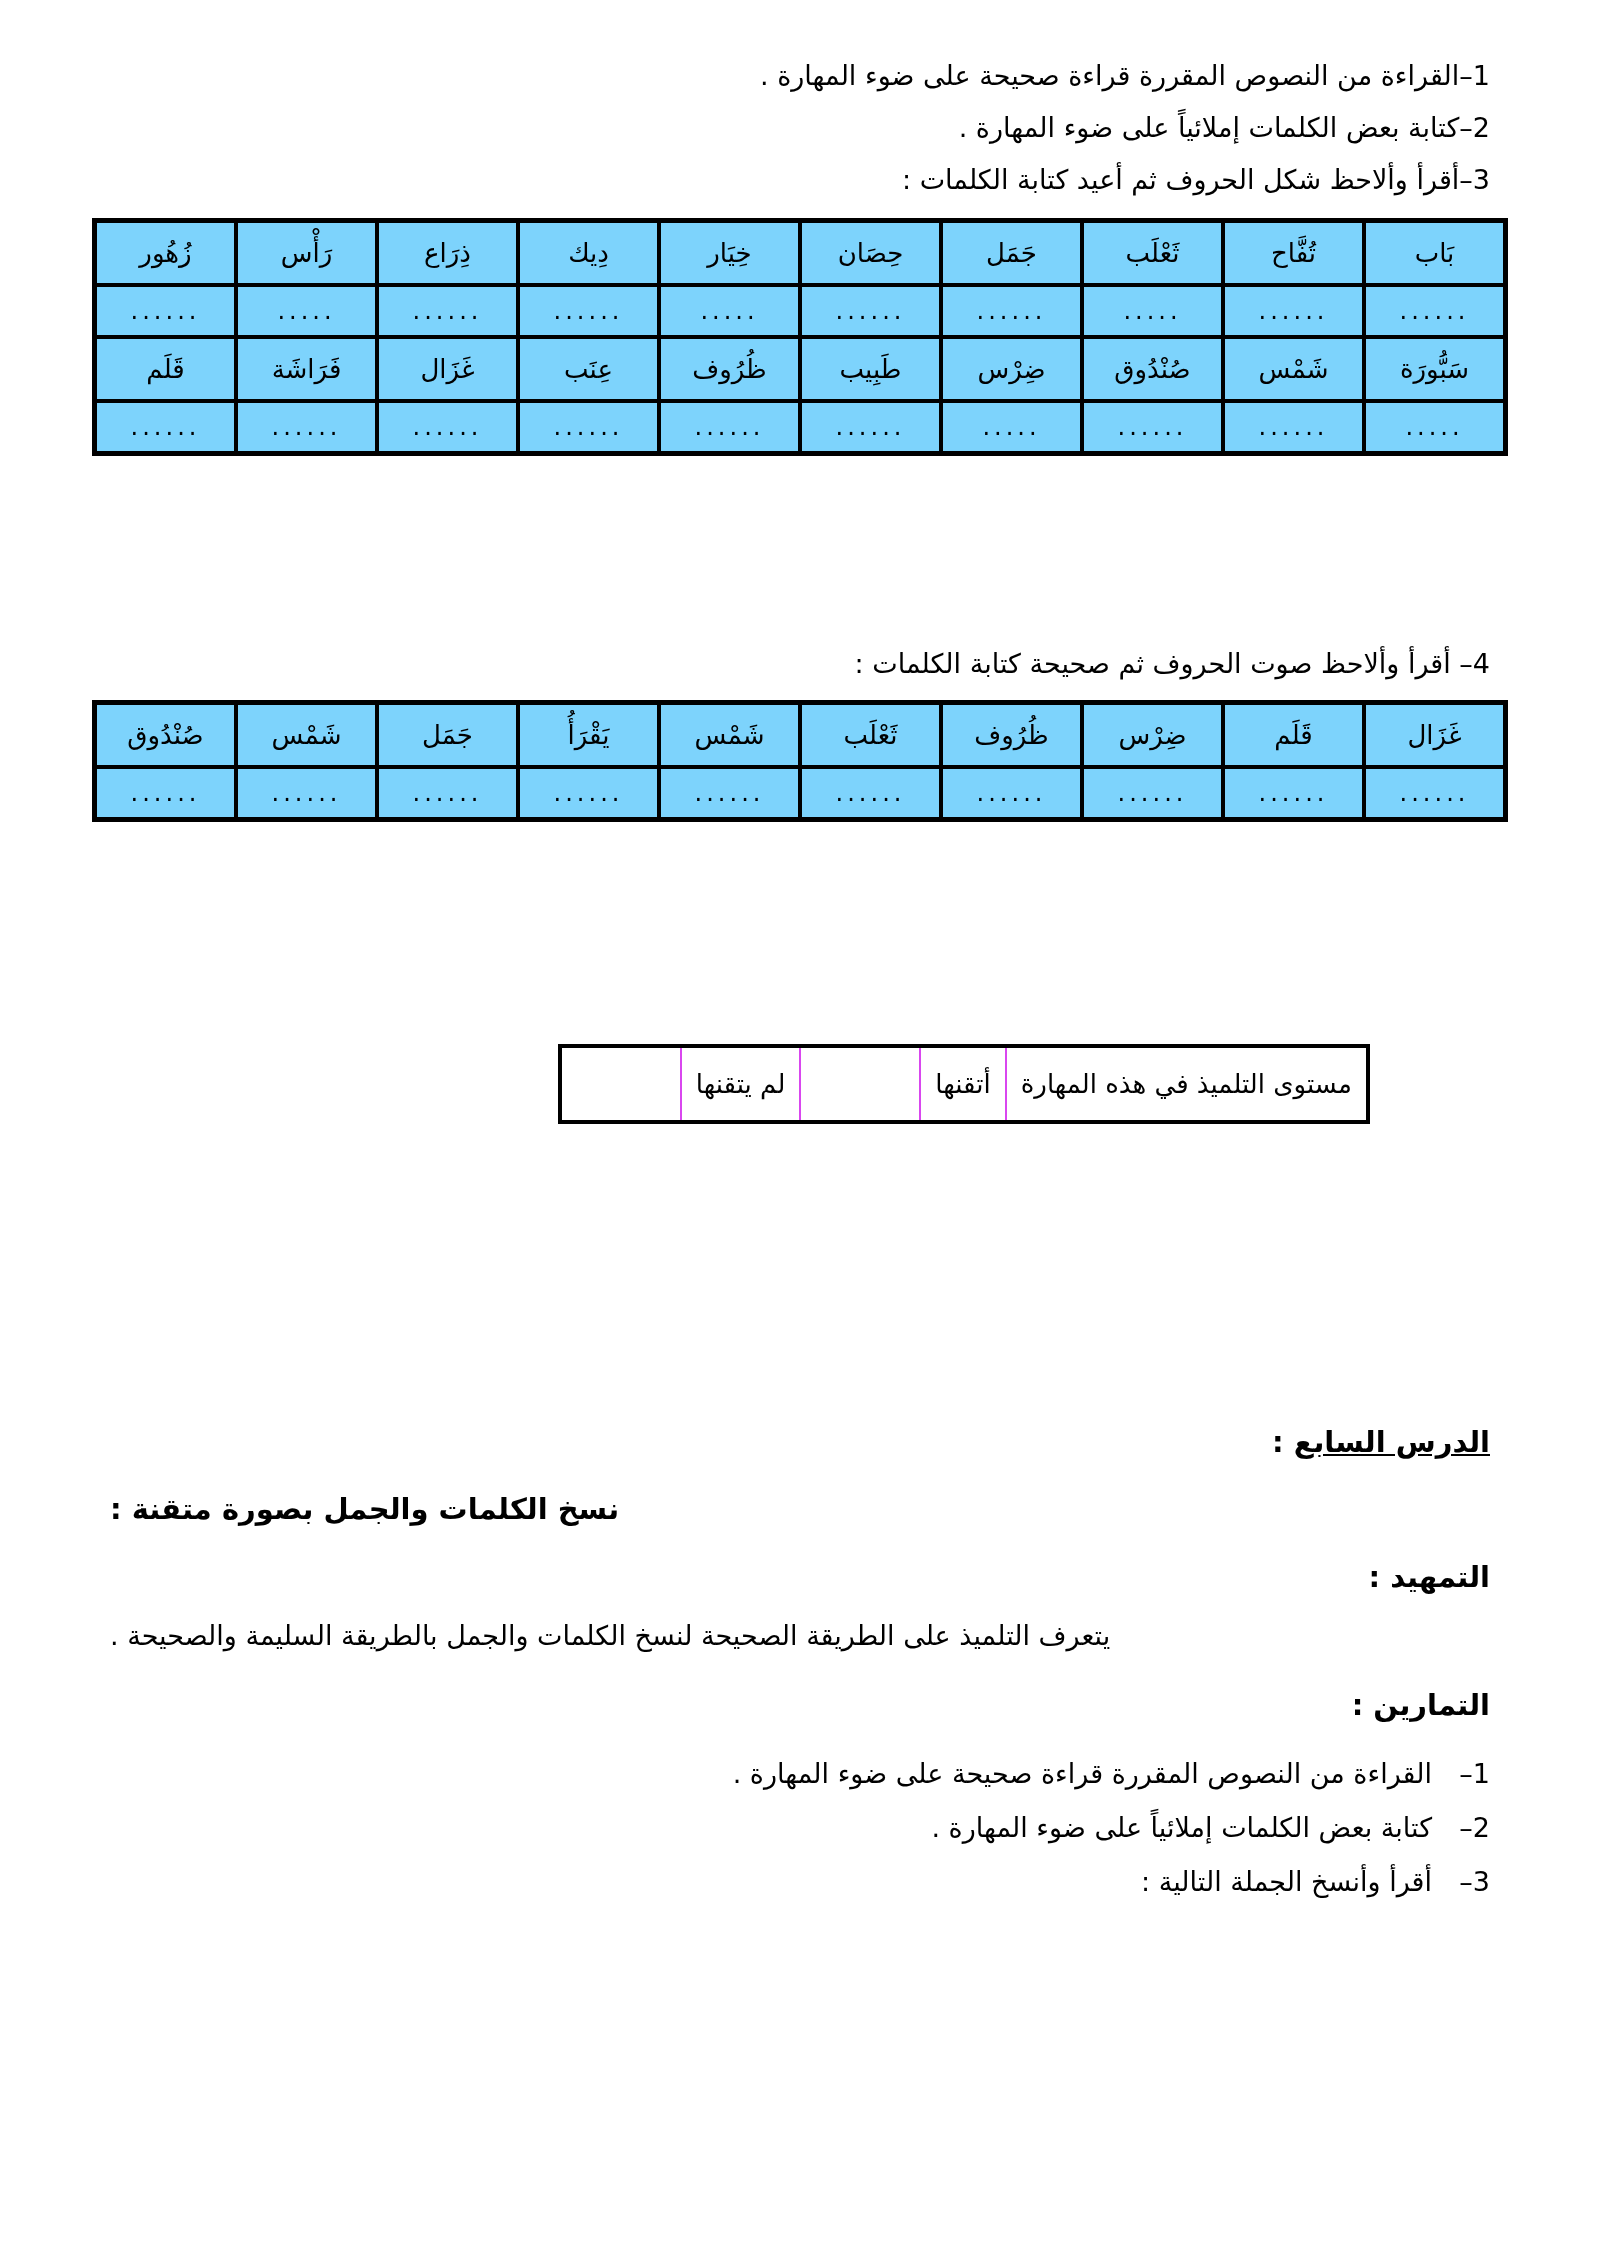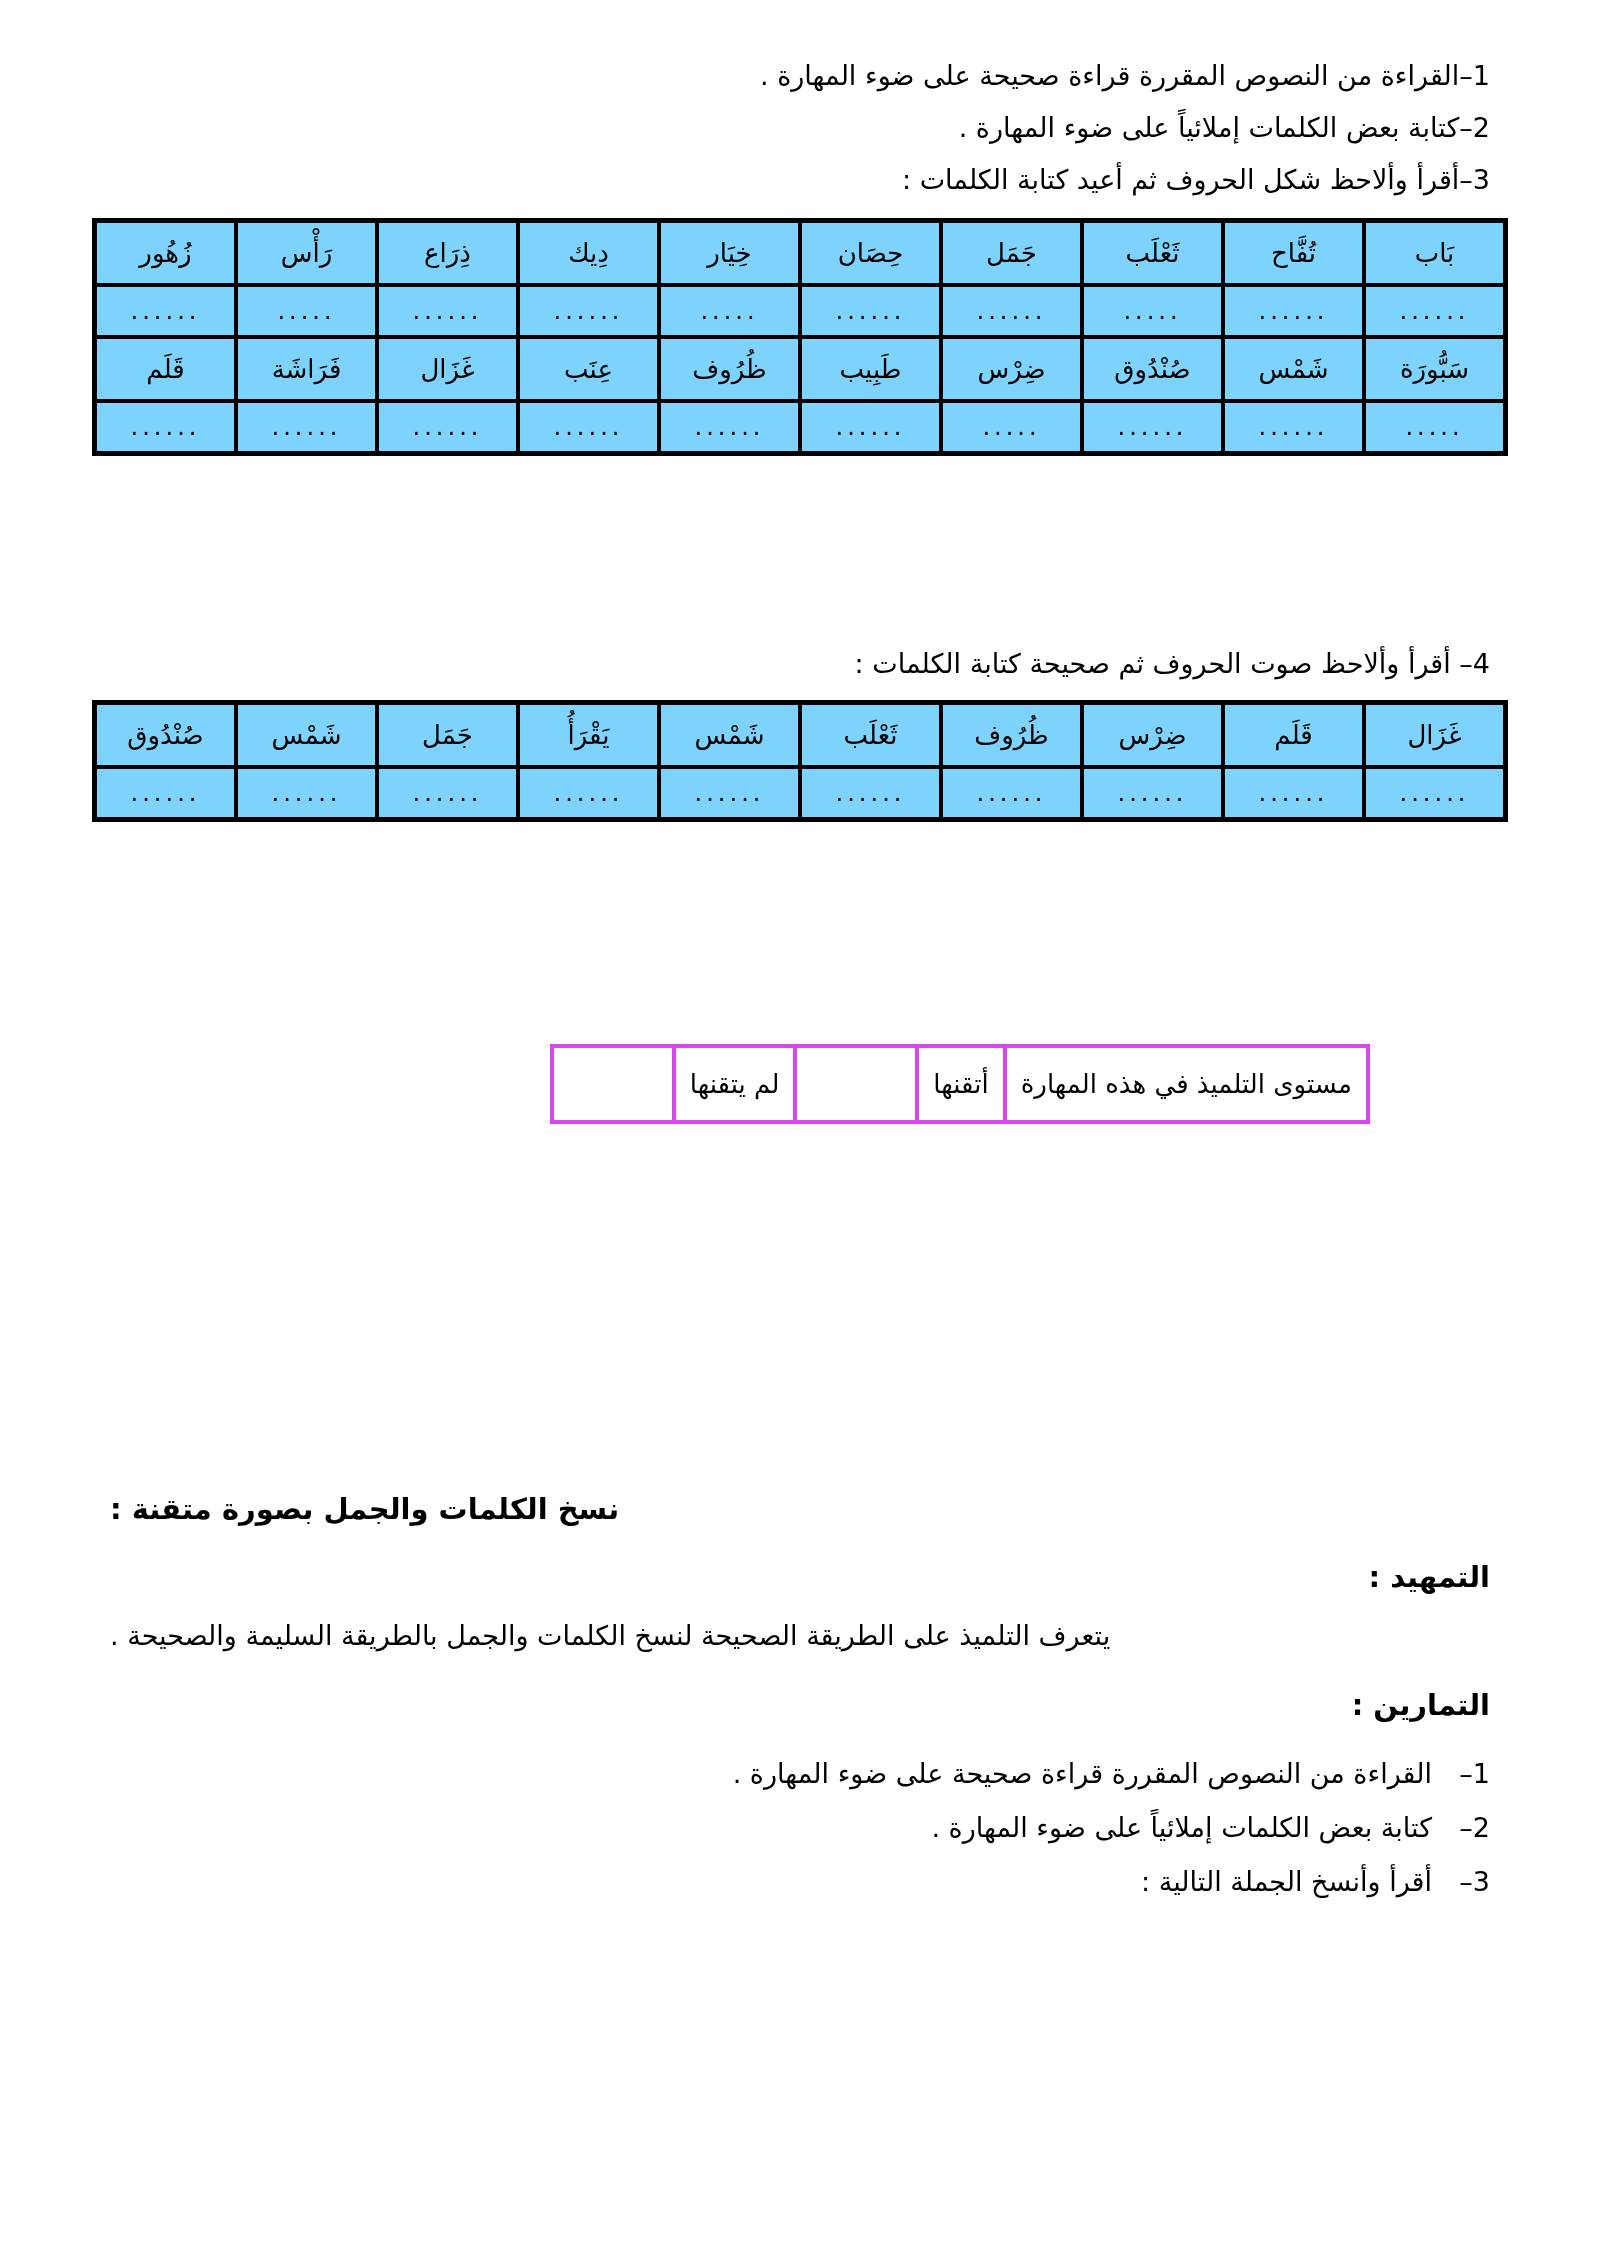--- a/index.html
+++ b/index.html
@@ -64,21 +64,21 @@
   }
 
   
   .evaltable{
     border-collapse:collapse;
     direction:rtl;
     border:4px solid #000;
     background:#fff;
   }
   .evaltable td{
-    border:4px solid #d946ef;
+    border:2px solid #d946ef;
     padding:0 14px;
     height:72px;
     font-size:26px;
     text-align:center;
     vertical-align:middle;
     white-space:nowrap;
     font-family:"DejaVu Sans","Liberation Sans",sans-serif;
   }
   .evaltable td.blankcell{ width:90px; }
 
@@ -235,20 +235,23 @@
           <td>مستوى التلميذ في هذه المهارة</td>
           <td>أتقنها</td>
           <td class="blankcell"></td>
           <td>لم يتقنها</td>
           <td class="blankcell"></td>
         </tr>
       </tbody>
     </table>
   </div>
 
+  <div class="abs lesson-title" style="top:1425px; right:110px; left:110px;">
+    <span class="ul">الدرس السابع</span><span> :</span>
+  </div>
 
   <div class="abs lesson-sub" style="top:1492px; right:110px; left:110px;">نسخ الكلمات والجمل بصورة متقنة :</div>
 
   <div class="abs lesson-head" style="top:1560px; right:110px; left:110px;">التمهيد :</div>
 
   <div class="abs lesson-body" style="top:1620px; right:110px; left:110px;">يتعرف التلميذ على الطريقة الصحيحة لنسخ الكلمات والجمل بالطريقة السليمة والصحيحة .</div>
 
   <div class="abs lesson-head" style="top:1688px; right:110px; left:110px;">التمارين :</div>
 
   <div class="abs ex-item" style="top:1758px; right:110px; left:110px;">

